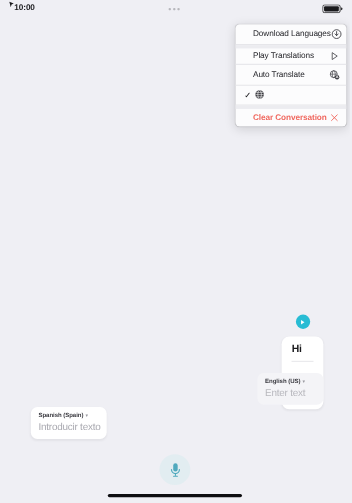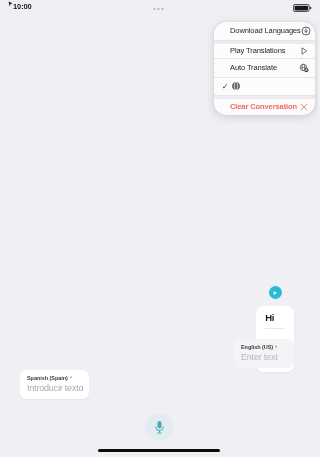--- a/index.html
+++ b/index.html
@@ -71,21 +71,21 @@
   #content {
     position:absolute; top:42px; left:0; width:318px; height:415px;
     background:#efeff4;
   }
 
   
   #menu {
     position:absolute; top:22px; right:3px;
     width:101px;
     background:#fcfcfd;
-    border-radius:12px;
+    border-radius:4px;
     box-shadow:0 2px 10px rgba(0,0,0,0.14), 0 0 1px rgba(0,0,0,0.2);
     overflow:hidden;
     z-index:40;
   }
   .menu-item {
     position:relative;
     display:flex; align-items:center;
     height:18.5px;
     padding:0 6px 0 8px;
     cursor:pointer;
@@ -143,21 +143,21 @@
   #input-right {
     position:absolute; top:297px; right:24px;
     width:60px;
     background:#f4f4f7;
     border-radius:6px;
     padding:5px 7px 6px 7px;
     cursor:text;
     z-index:5;
   }
   #input-left {
-    position:absolute; top:328px; left:20px;
+    position:absolute; top:328px; left:28px;
     width:69px;
     background:#ffffff;
     border-radius:6px;
     padding:5px 7px 6px 7px;
     cursor:text;
     box-shadow:0 1px 2px rgba(0,0,0,0.05);
     z-index:5;
   }
   .lang-row {
     display:flex; align-items:center; gap:2px;

